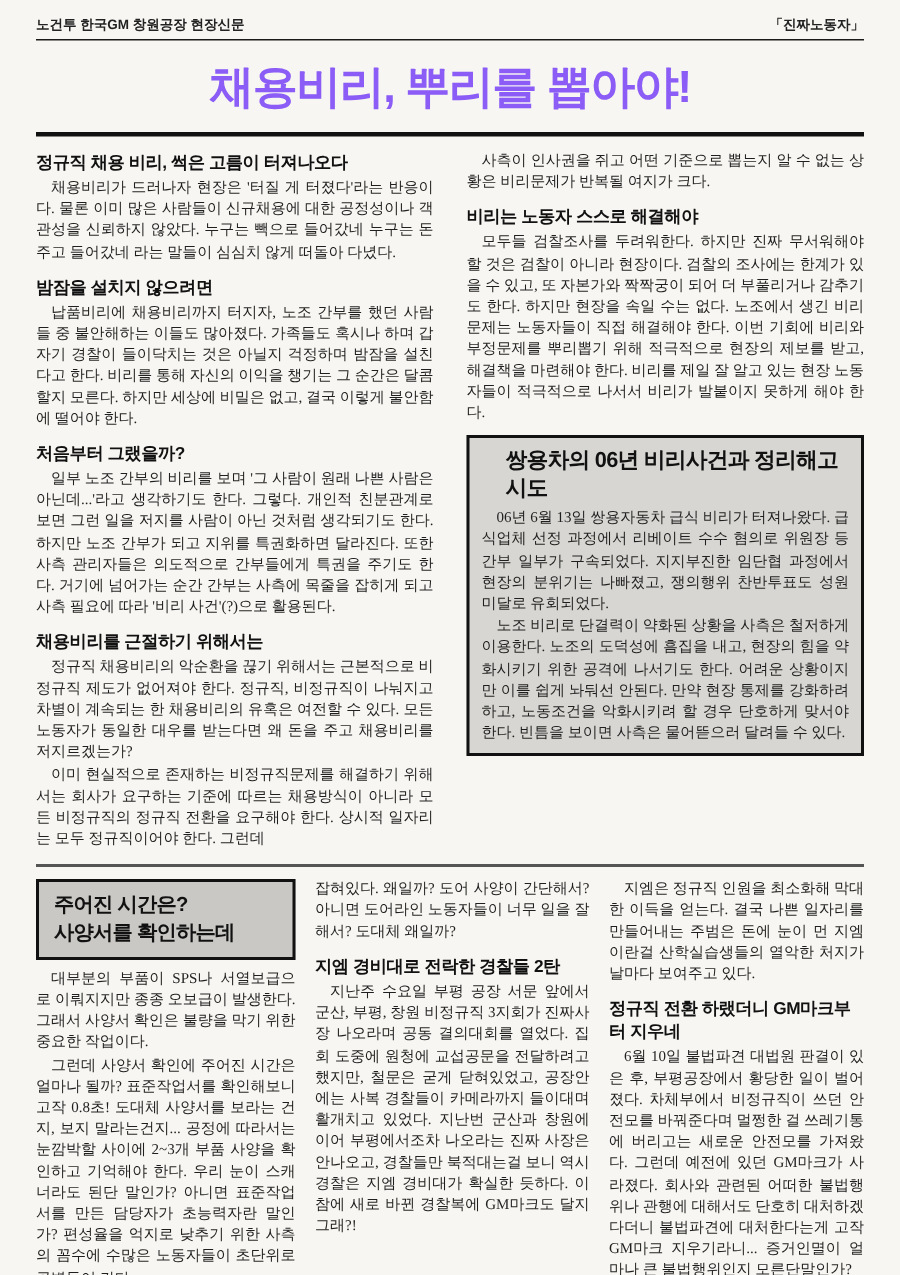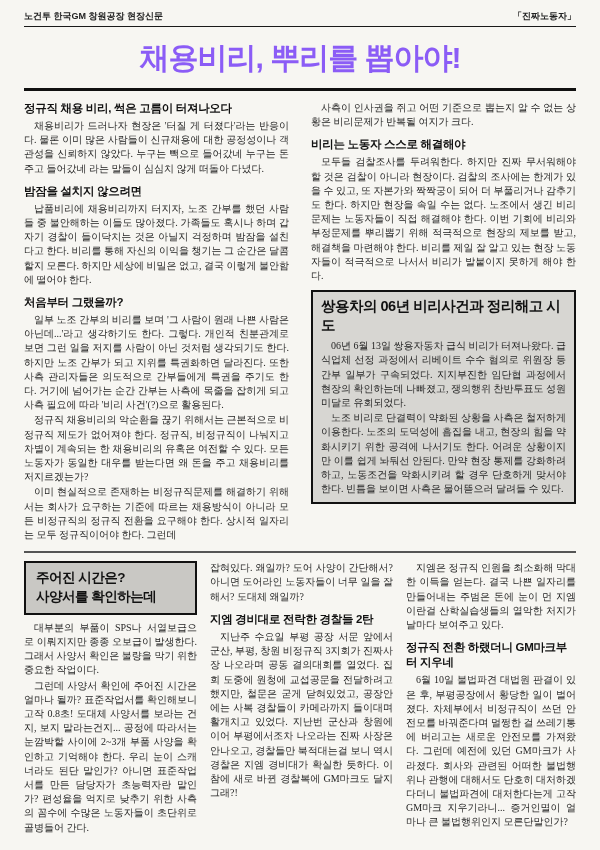--- a/index.html
+++ b/index.html
@@ -45,21 +45,21 @@
   p.body + p.body { margin-top: 1px; }
   .sy-box {
     border: 2px solid #111;
     background: #d7d6d2;
     padding: 3px 8px 6px 8px;
     margin-top: 7px;
   }
   .sy-box h3 {
     font-family: "Liberation Sans", sans-serif;
     font-size: 14.5px; font-weight: 900; letter-spacing: -0.5px;
-    margin: 2px 0 4px 0; color: #111;
+    margin: 2px 0 4px 16px; color: #111;
   }
   .mid-rule { border-top: 2px solid #555; margin: 9px 0 8px 0; }
   .bottom-cols { display: flex; gap: 13px; }
   .bcol1 { flex: 0 0 173px; min-width: 0; }
   .bcol2 { flex: 0 0 183px; min-width: 0; }
   .bcol3 { flex: 1; min-width: 0; }
   .titlebox {
     border: 2px solid #111;
     background: #c9c8c4;
     padding: 6px 10px 7px 10px;
@@ -88,33 +88,34 @@
     <div class="tcol">
       <h3 class="sec" style="margin-top:6px">정규직 채용 비리, 썩은 고름이 터져나오다</h3>
       <p class="body">채용비리가 드러나자 현장은 '터질 게 터졌다'라는 반응이다. 물론 이미 많은 사람들이 신규채용에 대한 공정성이나 객관성을 신뢰하지 않았다. 누구는 빽으로 들어갔네 누구는 돈주고 들어갔네 라는 말들이 심심치 않게 떠돌아 다녔다.</p>
 
       <h3 class="sec">밤잠을 설치지 않으려면</h3>
       <p class="body">납품비리에 채용비리까지 터지자, 노조 간부를 했던 사람들 중 불안해하는 이들도 많아졌다. 가족들도 혹시나 하며 갑자기 경찰이 들이닥치는 것은 아닐지 걱정하며 밤잠을 설친다고 한다. 비리를 통해 자신의 이익을 챙기는 그 순간은 달콤할지 모른다. 하지만 세상에 비밀은 없고, 결국 이렇게 불안함에 떨어야 한다.</p>
 
       <h3 class="sec">처음부터 그랬을까?</h3>
       <p class="body">일부 노조 간부의 비리를 보며 '그 사람이 원래 나쁜 사람은 아닌데...'라고 생각하기도 한다. 그렇다. 개인적 친분관계로 보면 그런 일을 저지를 사람이 아닌 것처럼 생각되기도 한다. 하지만 노조 간부가 되고 지위를 특권화하면 달라진다. 또한 사측 관리자들은 의도적으로 간부들에게 특권을 주기도 한다. 거기에 넘어가는 순간 간부는 사측에 목줄을 잡히게 되고 사측 필요에 따라 '비리 사건'(?)으로 활용된다.</p>
 
+      <h3 class="sec">채용비리를 근절하기 위해서는</h3>
       <p class="body">정규직 채용비리의 악순환을 끊기 위해서는 근본적으로 비정규직 제도가 없어져야 한다. 정규직, 비정규직이 나눠지고 차별이 계속되는 한 채용비리의 유혹은 여전할 수 있다. 모든 노동자가 동일한 대우를 받는다면 왜 돈을 주고 채용비리를 저지르겠는가?</p>
       <p class="body">이미 현실적으로 존재하는 비정규직문제를 해결하기 위해서는 회사가 요구하는 기준에 따르는 채용방식이 아니라 모든 비정규직의 정규직 전환을 요구해야 한다. 상시적 일자리는 모두 정규직이어야 한다. 그런데</p>
     </div>
 
     <div class="tcol">
       <p class="body" style="margin-top:6px">사측이 인사권을 쥐고 어떤 기준으로 뽑는지 알 수 없는 상황은 비리문제가 반복될 여지가 크다.</p>
 
       <h3 class="sec">비리는 노동자 스스로 해결해야</h3>
       <p class="body">모두들 검찰조사를 두려워한다. 하지만 진짜 무서워해야 할 것은 검찰이 아니라 현장이다. 검찰의 조사에는 한계가 있을 수 있고, 또 자본가와 짝짝궁이 되어 더 부풀리거나 감추기도 한다. 하지만 현장을 속일 수는 없다. 노조에서 생긴 비리 문제는 노동자들이 직접 해결해야 한다. 이번 기회에 비리와 부정문제를 뿌리뽑기 위해 적극적으로 현장의 제보를 받고, 해결책을 마련해야 한다. 비리를 제일 잘 알고 있는 현장 노동자들이 적극적으로 나서서 비리가 발붙이지 못하게 해야 한다.</p>
 
       <div class="sy-box">
         <h3>쌍용차의 06년 비리사건과 정리해고 시도</h3>
-        <p class="body">06년 6월 13일 쌍용자동차 급식 비리가 터져나왔다. 급식업체 선정 과정에서 리베이트 수수 혐의로 위원장 등 간부 일부가 구속되었다. 지지부진한 임단협 과정에서 현장의 확인하는데 나빠졌고, 쟁의행위 찬반투표도 성원 미달로 유회되었다.</p>
+        <p class="body">06년 6월 13일 쌍용자동차 급식 비리가 터져나왔다. 급식업체 선정 과정에서 리베이트 수수 혐의로 위원장 등 간부 일부가 구속되었다. 지지부진한 임단협 과정에서 현장의 분위기는 나빠졌고, 쟁의행위 찬반투표도 성원 미달로 유회되었다.</p>
         <p class="body">노조 비리로 단결력이 약화된 상황을 사측은 철저하게 이용한다. 노조의 도덕성에 흠집을 내고, 현장의 힘을 약화시키기 위한 공격에 나서기도 한다. 어려운 상황이지만 이를 쉽게 놔둬선 안된다. 만약 현장 통제를 강화하려 하고, 노동조건을 악화시키려 할 경우 단호하게 맞서야 한다. 빈틈을 보이면 사측은 물어뜯으러 달려들 수 있다.</p>
       </div>
     </div>
 
   </div>
 
   <div class="mid-rule"></div>
 
   <div class="bottom-cols">
 

